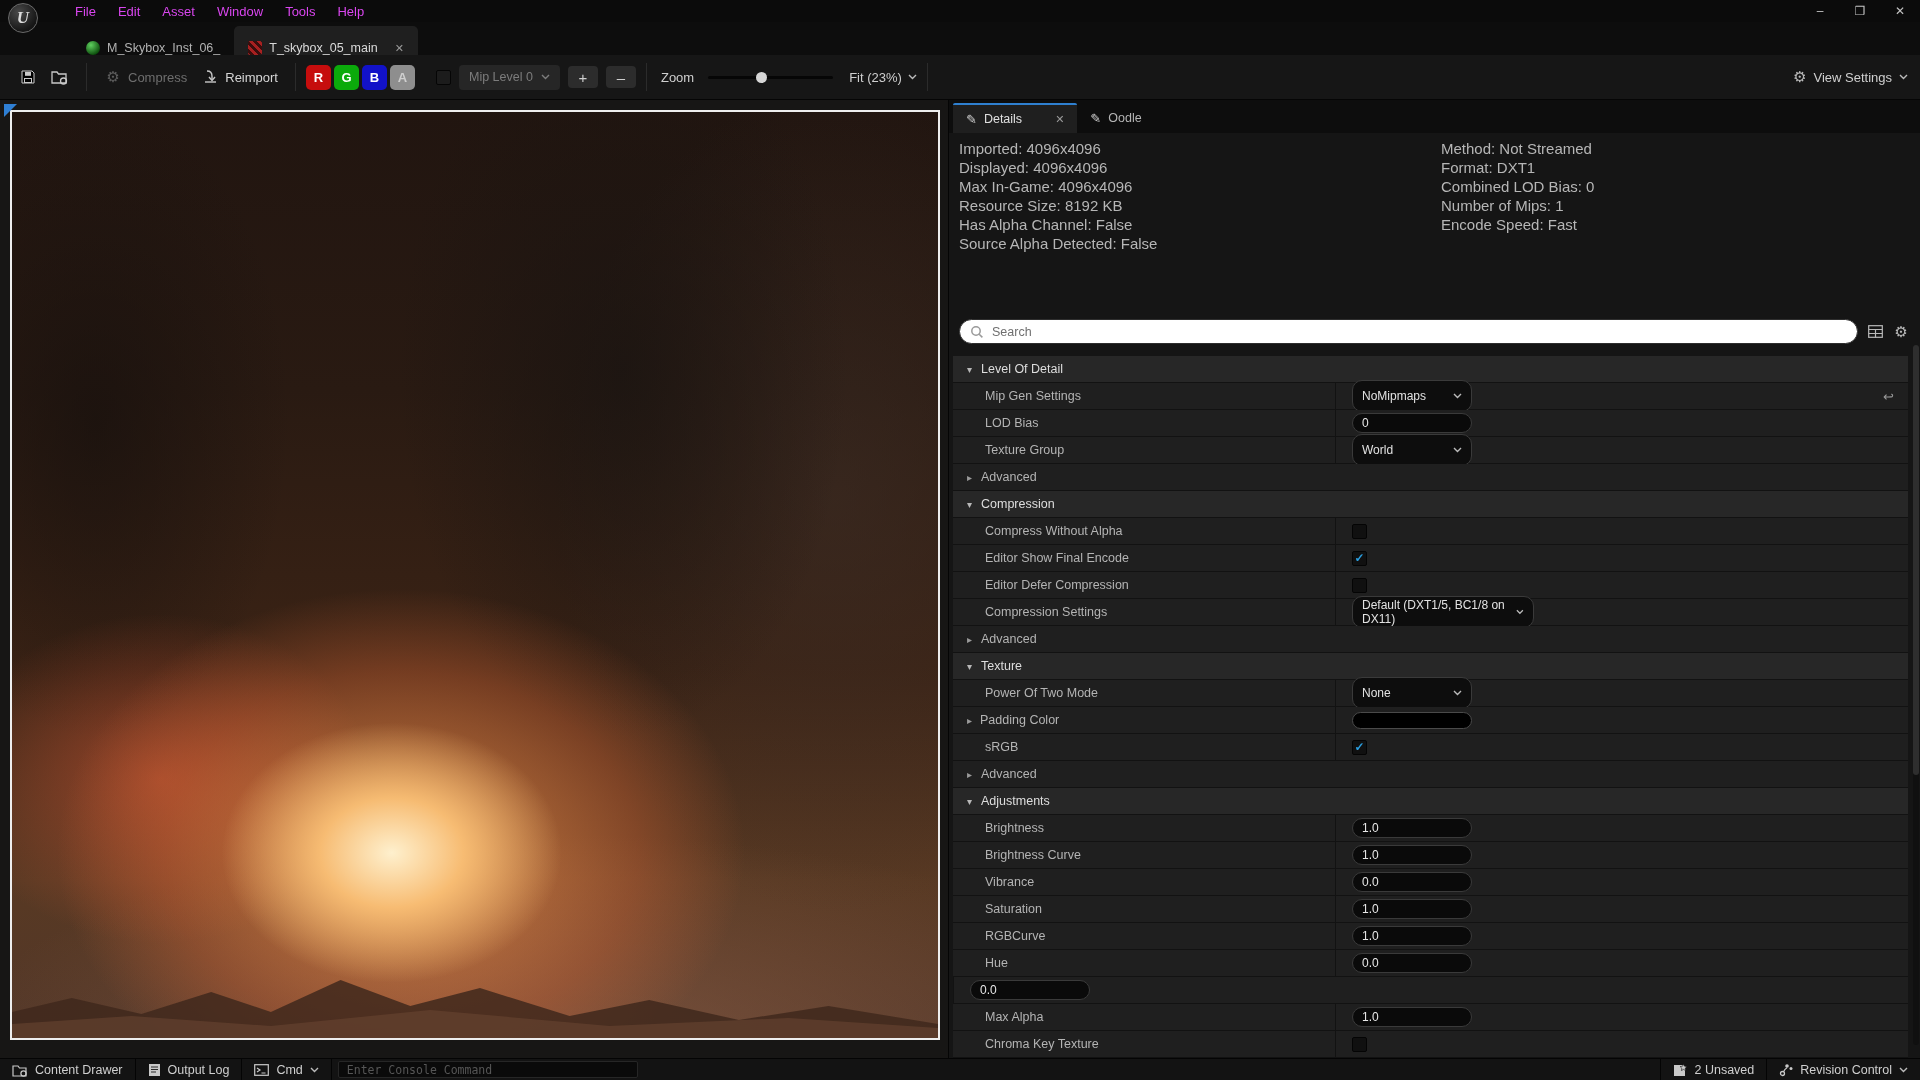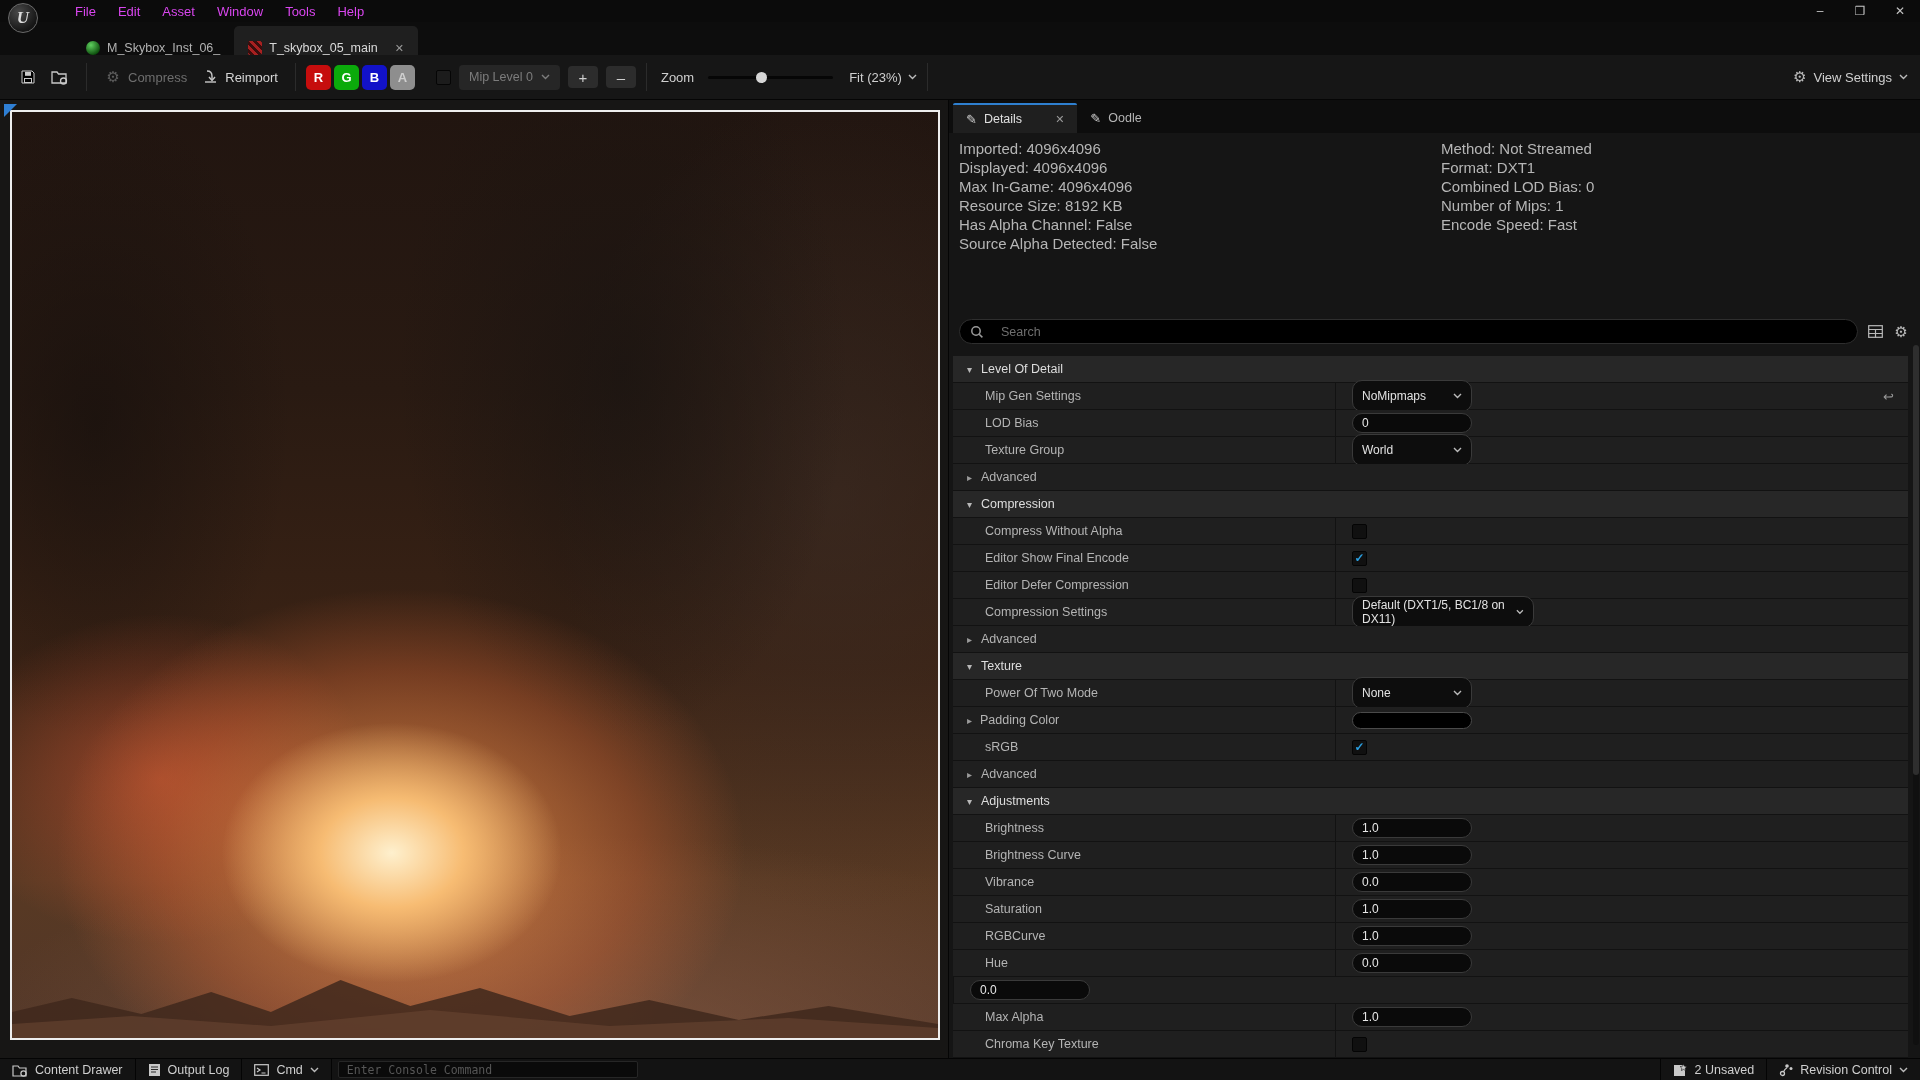--- a/index.html
+++ b/index.html
@@ -75,21 +75,21 @@
   .details { position:relative; flex:1; background:#151515; border-left:1px solid #050505; }
   .panel-tabs { height:33px; background:#0d0d0d; display:flex; align-items:flex-end; padding-left:4px; }
   .panel-tab { height:30px; display:flex; align-items:center; gap:7px; padding:0 13px; font-size:12.5px; color:#b5b5b5; }
   .panel-tab.active { background:#1f1f1f; color:#e0e0e0; border-top:2px solid #2f80d0; border-radius:2px 2px 0 0; }
   .pencil { font-size:13px; color:#cfcfcf; }
   .panel-tab .tab-close { margin-left:26px; }
   .info { position:relative; padding:10px 0 0 10px; height:150px; font-size:15px; color:#b6b6b6; }
   .info-col { position:absolute; top:10px; display:flex; flex-direction:column; gap:6.5px; line-height:12.5px; }
   .info-left { left:10px; } .info-right { left:492px; }
   .search-row { display:flex; align-items:center; margin:36px 10px 0 10px; gap:8px; }
-  .search-box { flex:1; display:flex; align-items:center; gap:17px; height:25px; background:#000000;
+  .search-box { flex:1; display:flex; align-items:center; gap:8px; height:25px; background:#ffffff;
     border:1px solid #2e2e2e; border-radius:13px; padding:0 10px; }
   .search-placeholder { color:#6f6f6f; font-size:12.5px; }
   .mini-icon { display:flex; align-items:center; justify-content:center; width:18px; height:18px; }
 
   .props { margin:12px 12px 0 4px; }
   .prop-cat { height:27px; background:#272727; display:flex; align-items:center; gap:9px; padding-left:14px;
     border-bottom:1px solid #121212; }
   .prop-cat .tri { color:#b8b8b8; font-size:10px; }
   .cat-label { font-weight:normal; font-size:12.5px; color:#dedede; }
   .prop-row { height:27px; background:#1f1f1f; display:flex; align-items:stretch; border-bottom:1px solid #121212; position:relative; }

